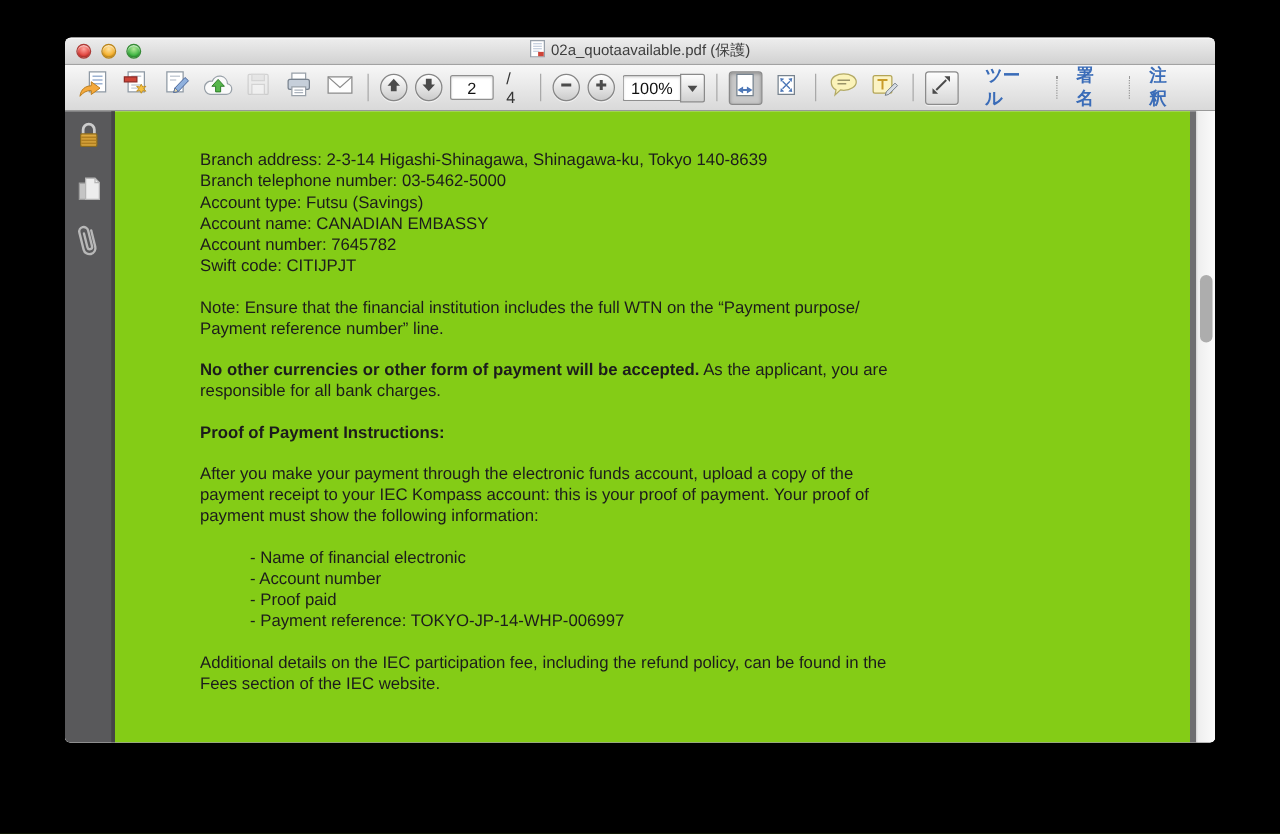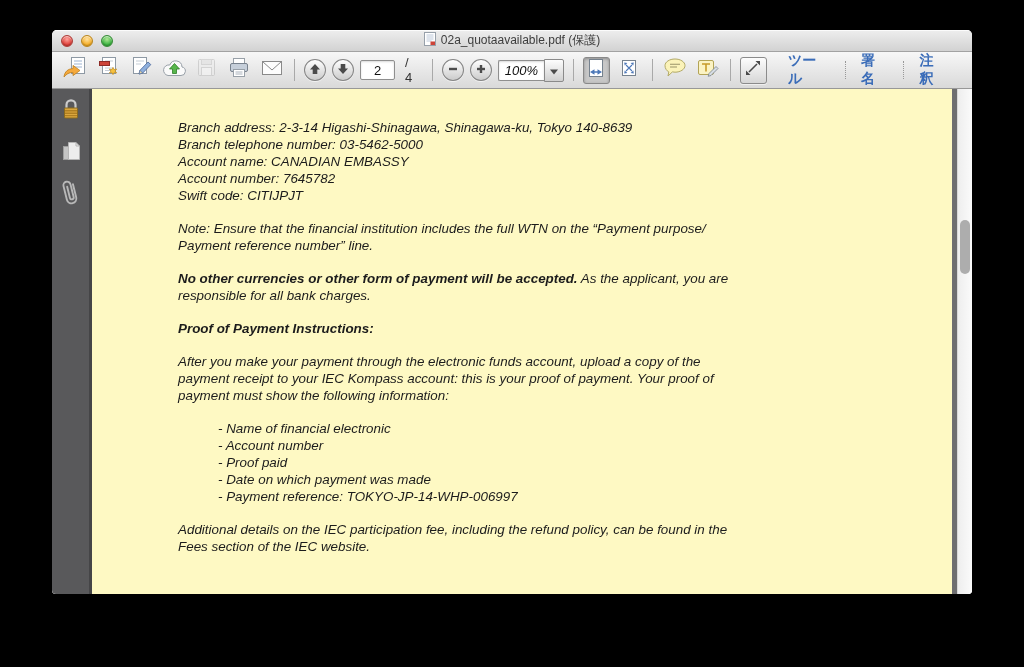--- a/index.html
+++ b/index.html
@@ -33,38 +33,38 @@
            background:linear-gradient(#ffffff,#cbcbcb); border:1px solid #868686;
            box-shadow:0 1px 0 rgba(255,255,255,.6);
            display:flex; align-items:center; justify-content:center; }
   .numinput { width:35px; height:20px; border:1px solid #8f8f8f; border-radius:2px;
               background:#fff; text-align:center; font-size:13px; color:#111;
               box-shadow:inset 0 1px 2px rgba(0,0,0,.15); font-family:inherit; }
   .pagetotal { font-size:13px; color:#333; padding:0 4px; }
   .zoomwrap { display:flex; align-items:center; }
   .zoominput { width:46px; height:21px; border:1px solid #8f8f8f; border-right:none;
                border-radius:2px 0 0 2px; background:#fff; text-align:center; font-size:13px;
-               color:#111; box-shadow:inset 0 1px 2px rgba(0,0,0,.15); font-family:inherit;font-style:italic; }
+               color:#111; box-shadow:inset 0 1px 2px rgba(0,0,0,.15); font-family:inherit; }
   .zoomdrop { width:20px; height:23px; background:linear-gradient(#fdfdfd,#d0d0d0);
               border:1px solid #8a8a8a; border-radius:0 2px 2px 0;
               display:flex; align-items:center; justify-content:center; }
   .pressed { background:#c7c7c7; border:1px solid #898989;
              box-shadow:inset 0 1px 3px rgba(0,0,0,.3); }
   .framed { background:linear-gradient(#fdfdfd,#d6d6d6); border:1px solid #8b8b8b;
             box-shadow:0 1px 0 rgba(255,255,255,.55); }
   .tb-right { margin-left:auto; display:flex; align-items:center;justify-content:space-between; }
   .bluelabel { color:#3a6cb8; font-weight:bold; font-size:14px; padding:0 15px; cursor:default; }
   .dotsep { width:0; height:18px; border-left:1px dotted #989898; }
   
   .content { flex:1; display:flex; min-height:0; background:#fff; }
   .sidebar { flex:0 0 40px; background:#59595b; border-right:3px solid #454547;
              display:flex; flex-direction:column; align-items:center; padding-top:7px; gap:12px; }
   .sbtn { width:30px; height:30px; display:flex; align-items:center; justify-content:center; }
   .docwrap { flex:1; display:flex; min-width:0; }
-  .page { flex:1; background:#fef9c3; overflow:hidden; padding:30px 0 0 86px;font-style:italic; }
+  .page { flex:1; background:#84cc16; overflow:hidden; padding:30px 0 0 68px; }
   .gapstrip { flex:0 0 5px; background:#6e6e70; }
   .scroll { flex:0 0 15px; background:linear-gradient(90deg,#eeeeee,#fbfbfb);
             border-left:1px solid #d8d8d8; position:relative; }
   .thumb { position:absolute; left:2px; top:131px; width:10px; height:54px;
            background:#adadad; border-radius:5px; }
   
   .doc { font-size:13.4px; line-height:17px; color:#1c1c1c; white-space:nowrap; }
   .block { margin-bottom:16px; }
   .indent { padding-left:40px; }
   .bold { font-weight:bold; }
@@ -253,20 +253,21 @@
               </svg></span>
         </div>
       </div>
 
       <div class="docwrap">
         <div class="page">
           <div class="doc">
             <div class="block">
               <div>Branch address: 2-3-14 Higashi-Shinagawa, Shinagawa-ku, Tokyo 140-8639</div>
               <div>Branch telephone number: 03-5462-5000</div>
+              <div>Account type: Futsu (Savings)</div>
               <div>Account name: CANADIAN EMBASSY</div>
               <div>Account number: 7645782</div>
               <div>Swift code: CITIJPJT</div>
             </div>
             <div class="block">
               <div>Note: Ensure that the financial institution includes the full WTN on the “Payment purpose/</div>
               <div>Payment reference number” line.</div>
             </div>
             <div class="block">
               <div><span class="bold">No other currencies or other form of payment will be accepted.</span><span> As the applicant, you are</span></div>
@@ -275,21 +276,20 @@
             <div class="block bold">Proof of Payment Instructions:</div>
             <div class="block">
               <div>After you make your payment through the electronic funds account, upload a copy of the</div>
               <div>payment receipt to your IEC Kompass account: this is your proof of payment. Your proof of</div>
               <div>payment must show the following information:</div>
             </div>
             <div class="block indent">
               <div>- Name of financial electronic</div>
               <div>- Account number</div>
               <div>- Proof paid</div>
-              <div>- Date on which payment was made</div>
               <div>- Payment reference: TOKYO-JP-14-WHP-006997</div>
             </div>
             <div class="block">
               <div>Additional details on the IEC participation fee, including the refund policy, can be found in the</div>
               <div>Fees section of the IEC website.</div>
             </div>
           </div>
         </div>
         <div class="gapstrip"></div>
         <div class="scroll">

